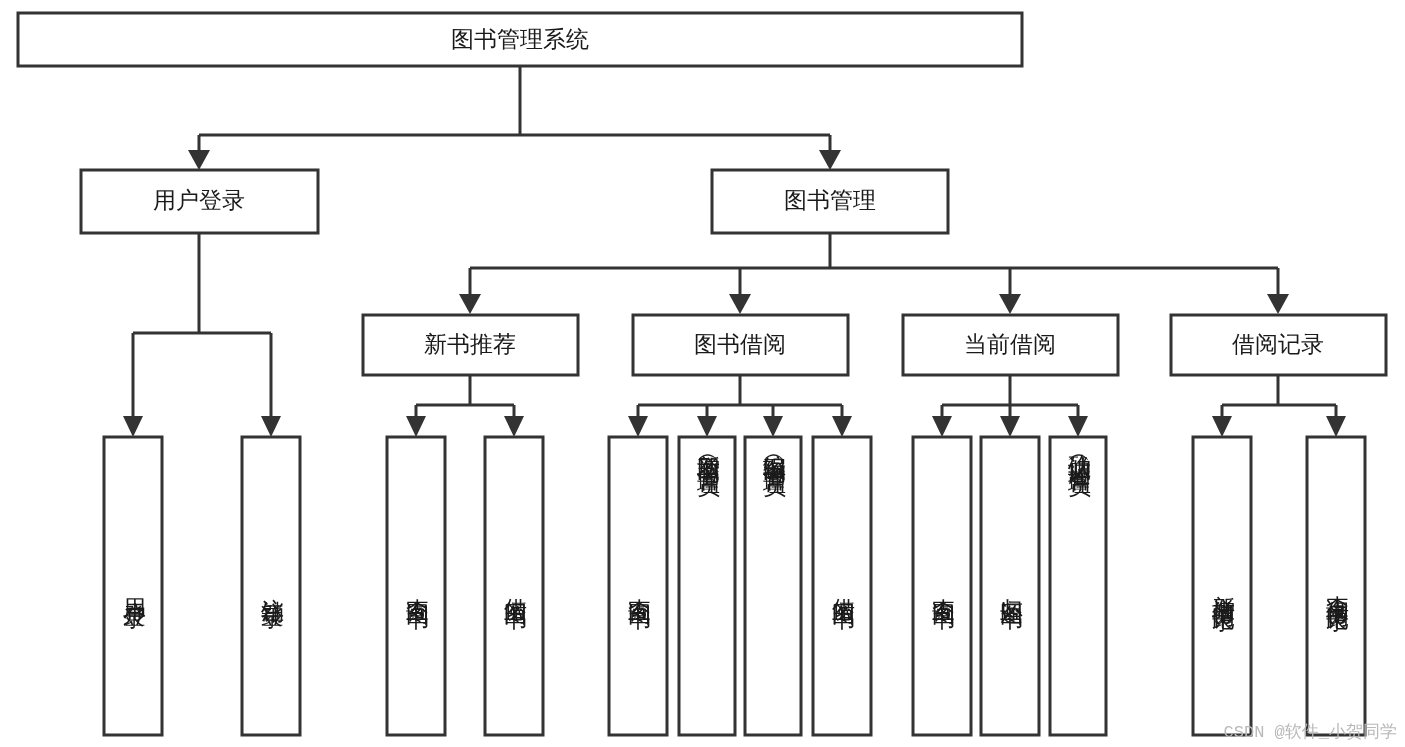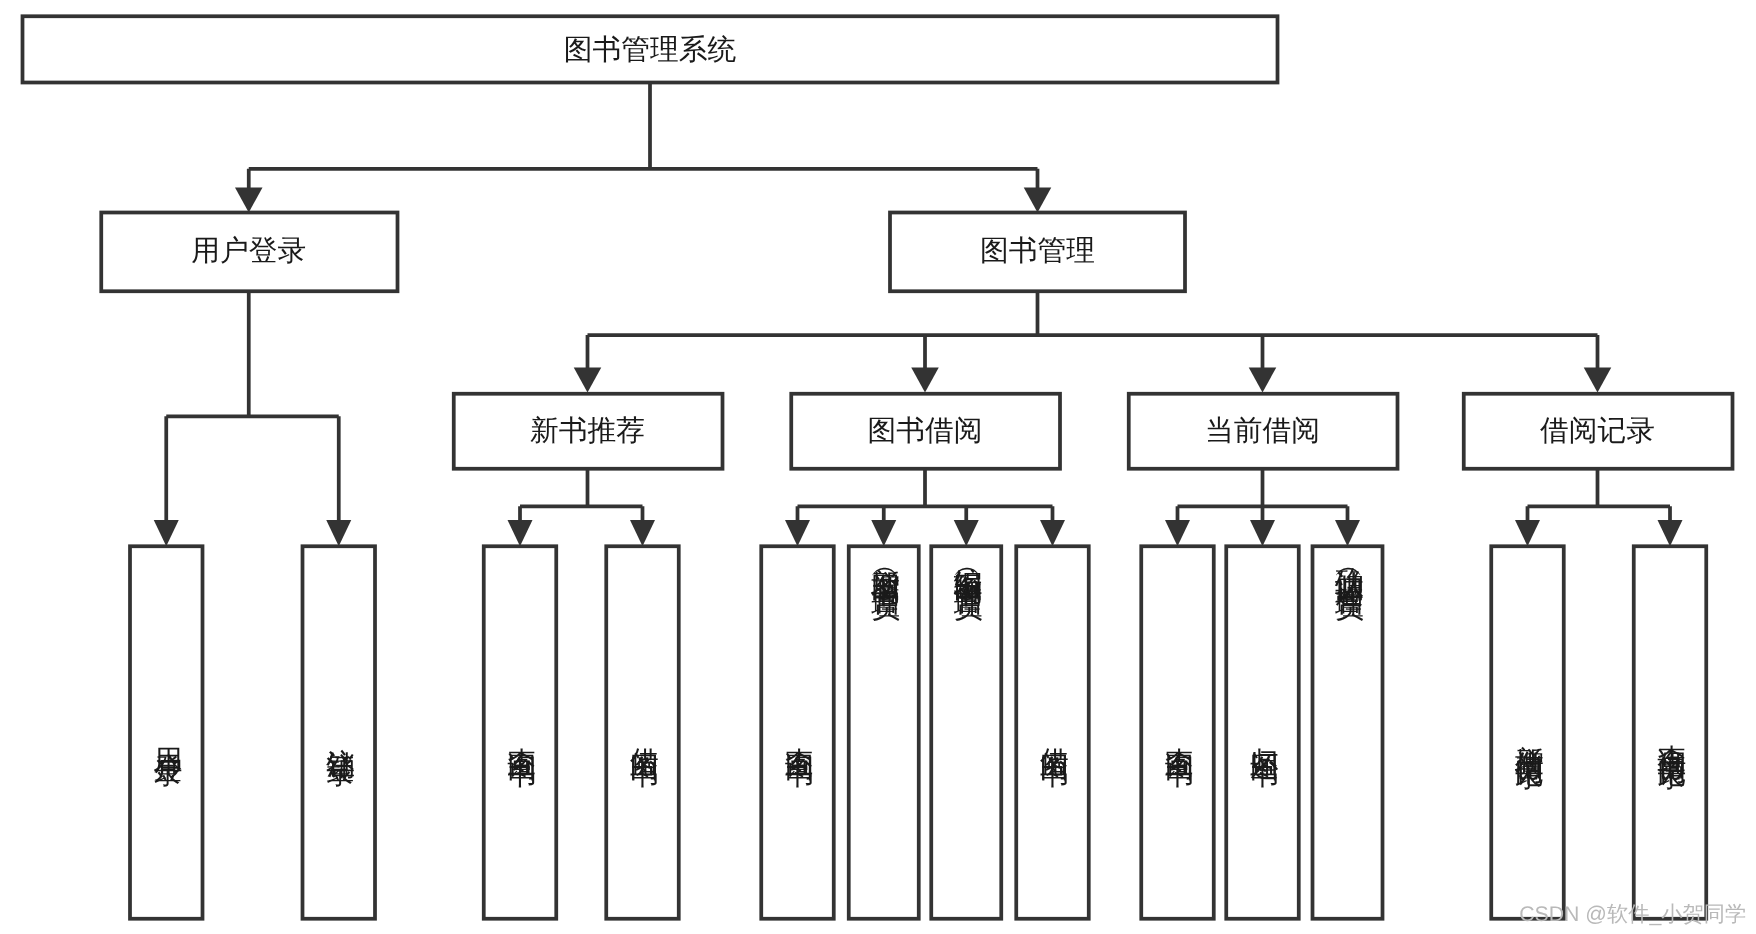--- a/index.html
+++ b/index.html
@@ -43,21 +43,21 @@
     fill: none;
   }
   .arrow-head {
     fill: #333333;
     stroke: none;
   }
   .watermark {
     position: absolute;
     right: 8px;
     bottom: 4px;
-    font-family: Liberation Sans, sans-serif;
+    font-family: Liberation Mono, monospace;
     font-size: 17px;
     color: #b9b9b9;
     white-space: nowrap;
     pointer-events: none;
     user-select: none;
   }
 </style>
 </head>
 <body>
 

